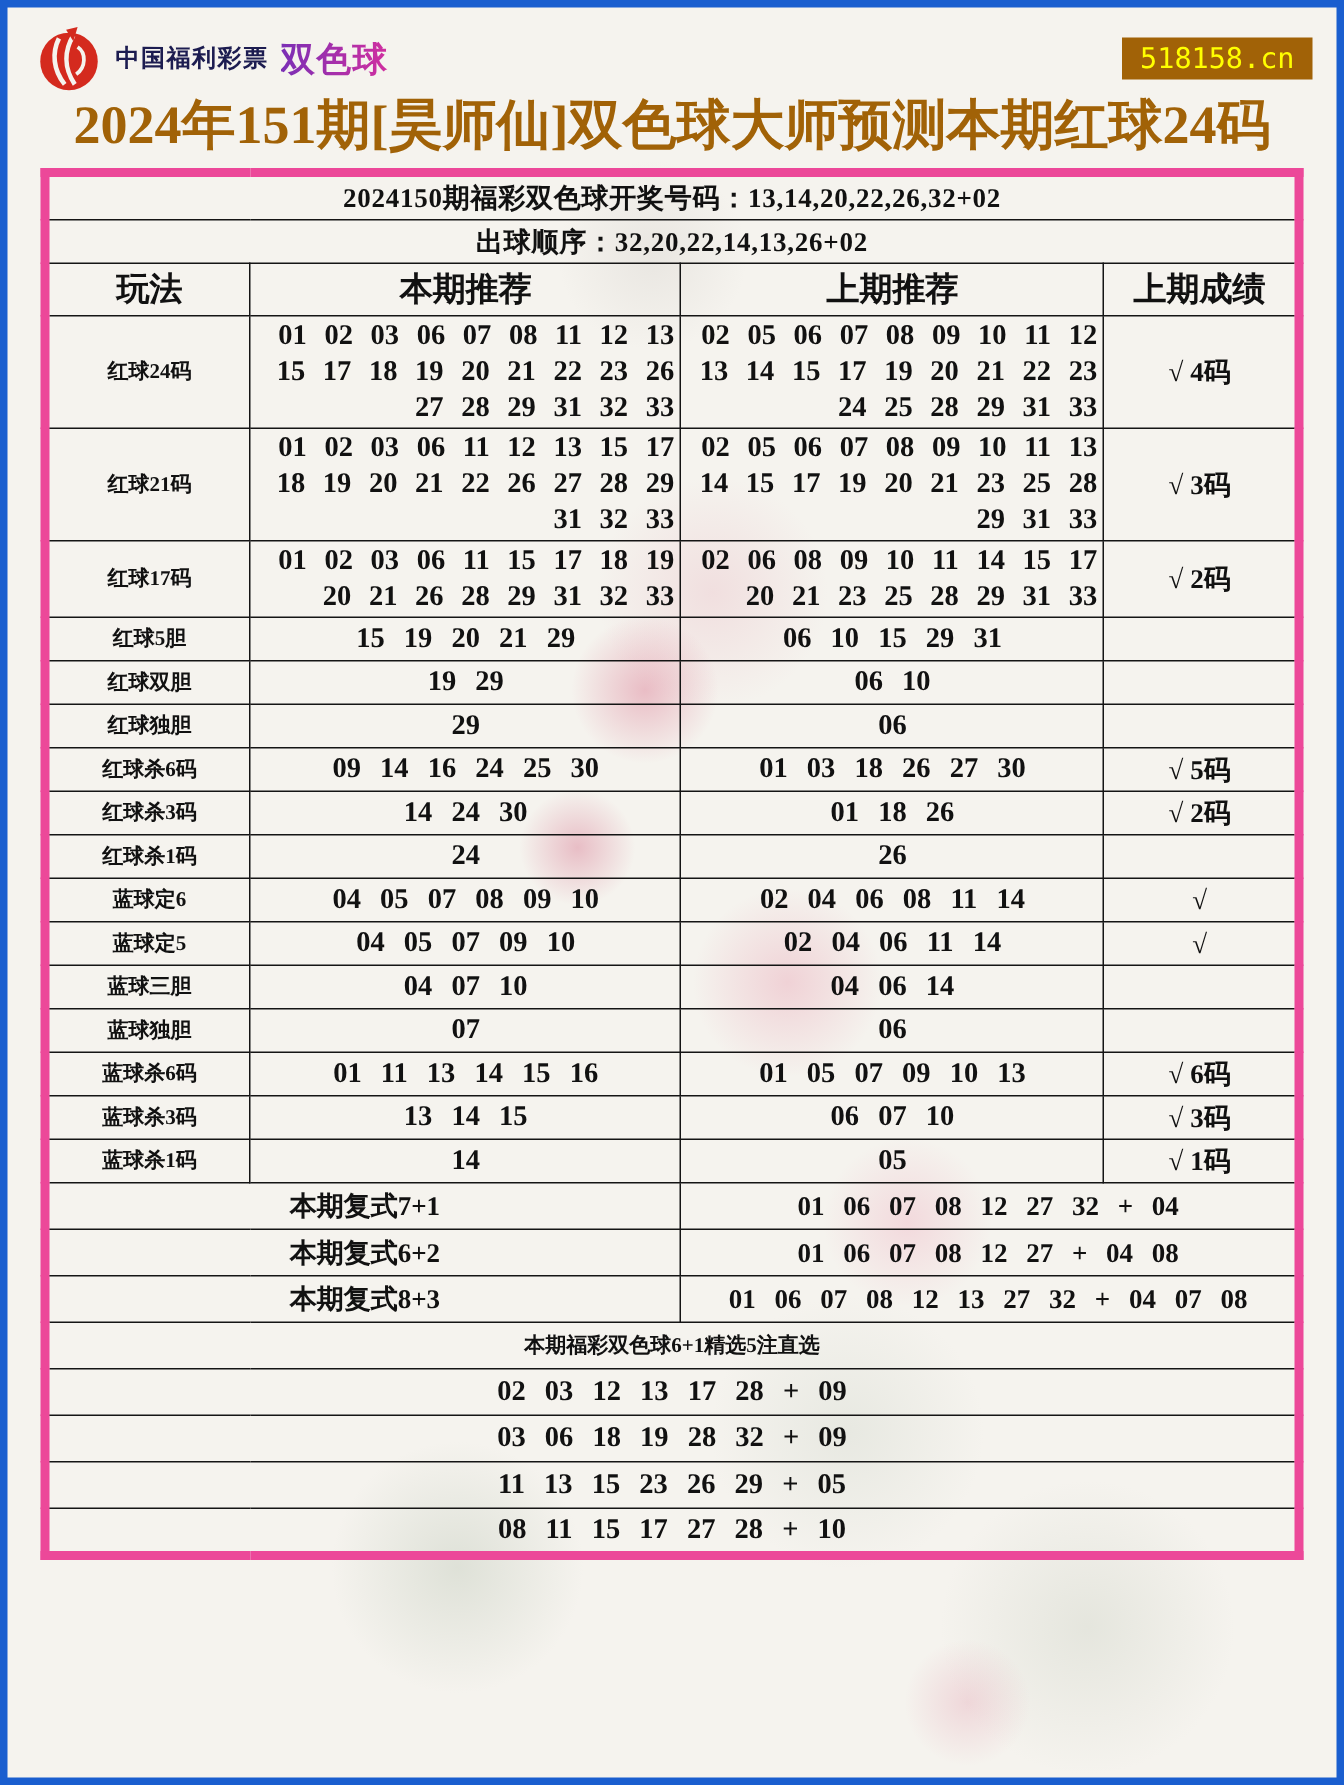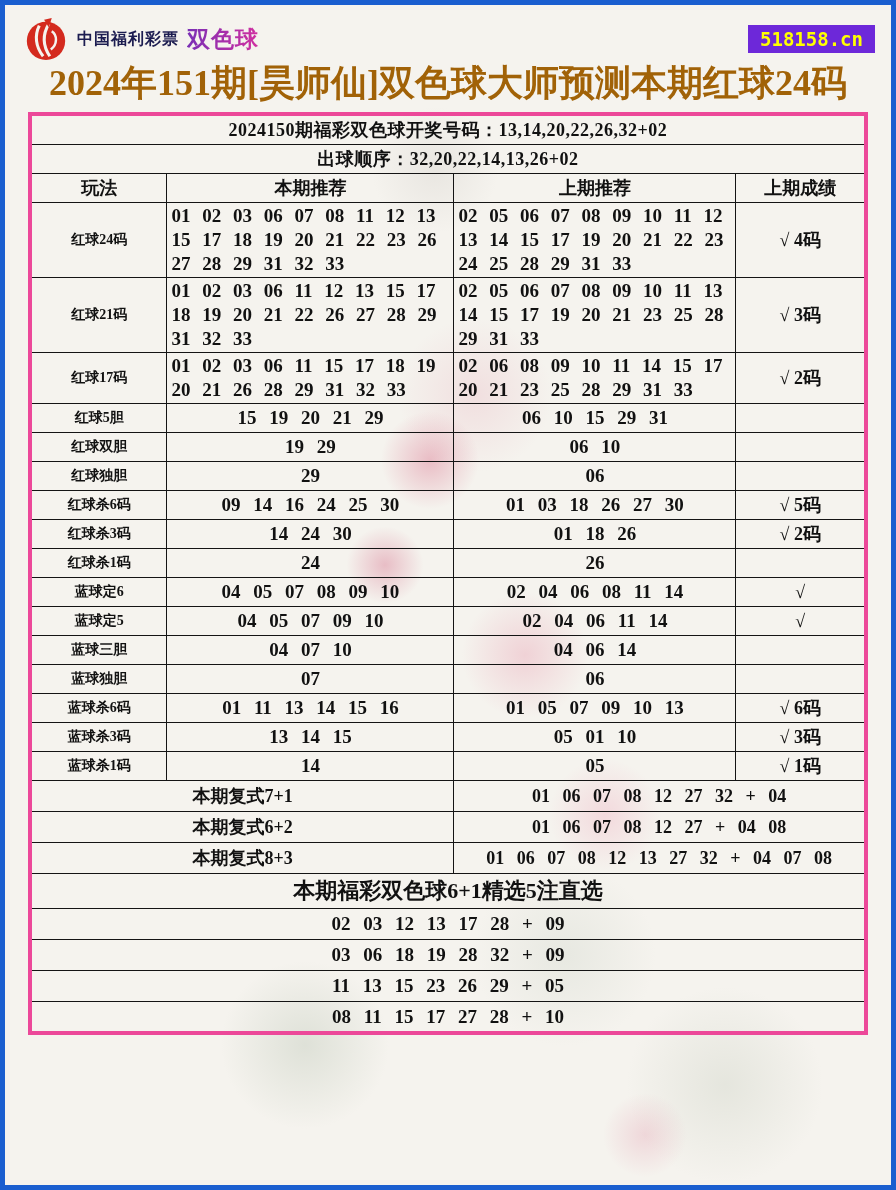--- a/index.html
+++ b/index.html
@@ -40,48 +40,48 @@
     font-weight:bold; font-size:16px; color:#1c1c50; letter-spacing:1px;
   }
   .brand-product {
     font-family:"Liberation Sans","DejaVu Sans",sans-serif;
     font-weight:bold; font-size:23px; letter-spacing:1px;
     background:linear-gradient(90deg,#7a2fb5,#d12fa0);
     -webkit-background-clip:text; background-clip:text; color:transparent;text-align:center;
   }
   .site-badge {
     margin-left:auto;
-    background:#6d28d9; color:#ffff00;
+    background:#a16207; color:#ffff00;
     font-family:"DejaVu Sans Mono","Liberation Mono",monospace;
-    font-weight:bold; font-size:19px;
+    font-weight:normal; font-size:19px;
     padding:2px 12px; line-height:24px; cursor:pointer;
   }
   
   .page-title {
     text-align:center; color:#a16207; font-weight:bold;
     font-size:36px; line-height:1.15; margin:2px 10px 8px;
     letter-spacing:0; white-space:nowrap;
   }
 
   
   table.pred {
     width:836px; margin:0 auto;
     border-collapse:collapse; table-layout:fixed;
-    border:4px solid #ec4899;
+    border:6px solid #ec4899;
   }
   td { border:1px solid #141414; text-align:center; vertical-align:middle;
        font-weight:bold; color:#111; padding:2px 5px; background:transparent; }
   .meta-row td { font-size:18px; height:25px; letter-spacing:0.5px; }
-  .head-row td { font-size:18px; height:28px; }
+  .head-row td { font-size:22px; height:28px; }
   .c-play { font-size:14px; height:29px; }
   .c-num  { font-size:19px; word-spacing:8px; }
-  .c-num.wrap { text-align:left; padding:1px 4px; line-height:24px; word-spacing:7px; }
+  .c-num.wrap { text-align:right; padding:1px 4px; line-height:24px; word-spacing:7px; }
   .c-res  { font-size:18px; }
   .dup-label { font-size:18px; height:31px; }
-  .sel-head td { font-size:22px; height:31px; }
+  .sel-head td { font-size:14px; height:31px; }
   .sel-row td { font-size:19px; height:31px; word-spacing:8px; }
 </style>
 </head>
 <body>
 
 <div class="watermark"></div>
 
 <div class="content">
   <div class="topbar">
     <div class="logo-wrap">
@@ -202,21 +202,21 @@
         </tr>
         <tr>
           <td class="c-play">蓝球杀6码</td>
           <td class="c-num">01 11 13 14 15 16</td>
           <td class="c-num">01 05 07 09 10 13</td>
           <td class="c-res">√ 6码</td>
         </tr>
         <tr>
           <td class="c-play">蓝球杀3码</td>
           <td class="c-num">13 14 15</td>
-          <td class="c-num">05 01 10</td>
+          <td class="c-num">06 07 10</td>
           <td class="c-res">√ 3码</td>
         </tr>
         <tr>
           <td class="c-play">蓝球杀1码</td>
           <td class="c-num">14</td>
           <td class="c-num">05</td>
           <td class="c-res">√ 1码</td>
         </tr>
       </tbody>
     <tbody>

